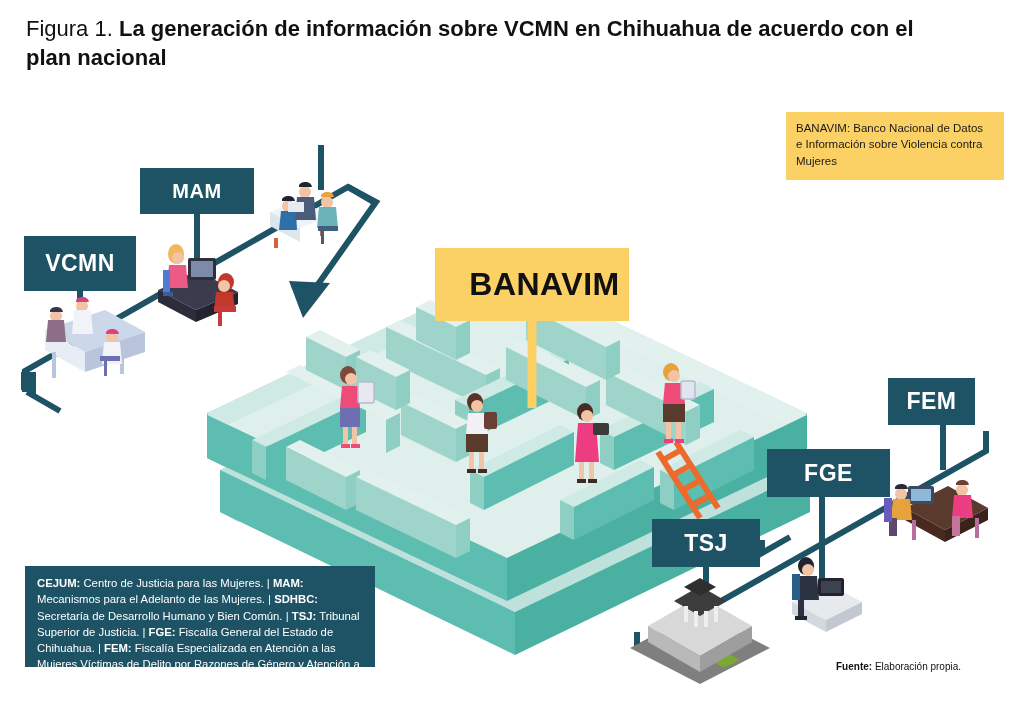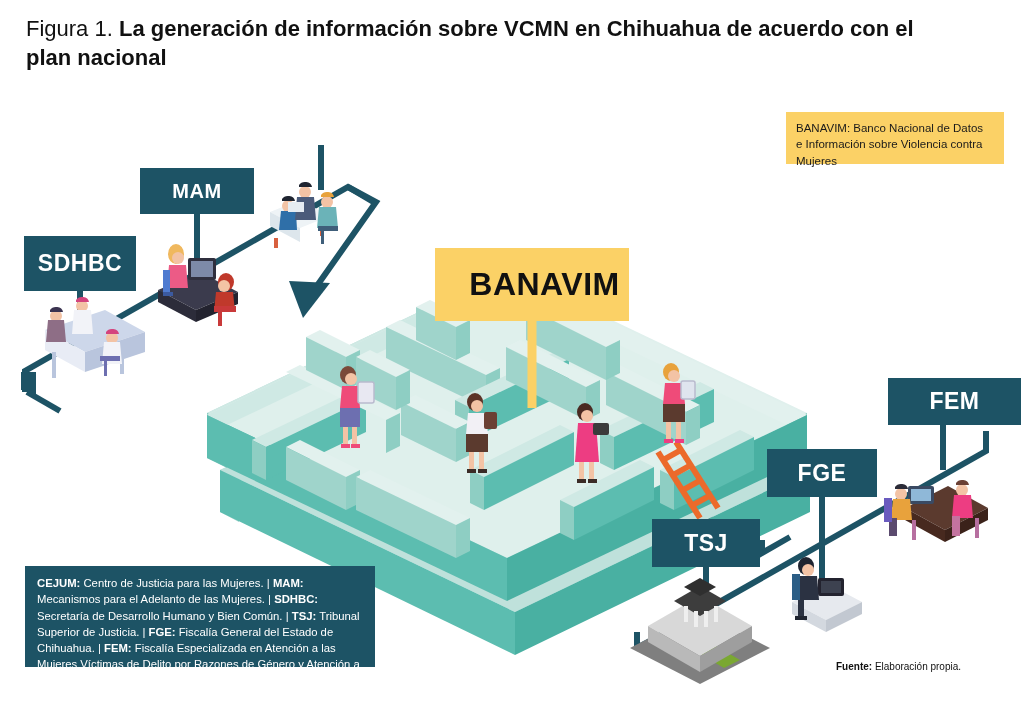--- a/index.html
+++ b/index.html
@@ -27,36 +27,36 @@
     display:flex;align-items:center;justify-content:center;
     font-weight:700;letter-spacing:.5px;
     box-sizing:border-box;
   }
   .labelbox span{display:block;line-height:1;}
 
   #box-cejum{left:24px;  top:236px; width:112px;height:55px; font-size:23px;}
   #box-mam{  left:140px; top:168px; width:114px;height:46px; font-size:20px;}
   #box-sdhbc{left:264px; top:97px;  width:114px;height:49px; font-size:23px;}
   #box-tsj{  left:652px; top:519px; width:108px;height:48px; font-size:23px;}
-  #box-fge{  left:767px; top:449px; width:110px;height:48px; font-size:23px;}
-  #box-fem{  left:888px; top:378px; width:133px;height:47px; font-size:23px;}
+  #box-fge{  left:767px; top:449px; width:123px;height:48px; font-size:23px;}
+  #box-fem{  left:888px; top:378px; width:87px;height:47px; font-size:23px;}
 
   
   #box-banavim{
     position:absolute;left:435px;top:248px;width:194px;height:73px;
     background:#fbd166;color:#111111;
     display:flex;align-items:center;justify-content:center;
     font-weight:700;font-size:32px;letter-spacing:.5px;
     box-sizing:border-box;
     padding-left:25px;
   }
 
   
   #note-banavim{
-    position:absolute;left:786px;top:112px;width:218px;height:52px;
+    position:absolute;left:786px;top:112px;width:218px;height:68px;
     background:#fbd166;color:#1a1a1a;
     font-size:11.5px;line-height:1.42;
     padding:8px 12px 8px 10px;box-sizing:border-box;
   }
 
   
   #legend{
     position:absolute;left:25px;top:566px;width:350px;height:101px;
     background:#1d5365;color:#ffffff;
     font-size:11.3px;line-height:1.44;
@@ -475,21 +475,21 @@
         <circle cx="962" cy="490" r="6" fill="#f3c3a5"></circle>
         <path d="M 954 495 L 971 495 L 973 518 L 952 518 Z" fill="#ed3d82"></path>
         <path d="M 956 483 a 7 6 0 0 1 13 2 l -13 0 z" fill="#6b4034"></path>
         <rect x="952" y="516" width="8" height="20" fill="#c4739f"></rect>
       </g>
 
     </g>
   </svg>
 
   <div class="labelbox" id="box-cejum">
-    <span>SDHBC</span>
+    <span>VCMN</span>
   </div>
   <div class="labelbox" id="box-mam">
     <span>MAM</span>
   </div>
   <div class="labelbox" id="box-tsj">
     <span>TSJ</span>
   </div>
   <div class="labelbox" id="box-fge">
     <span>FGE</span>
   </div>

